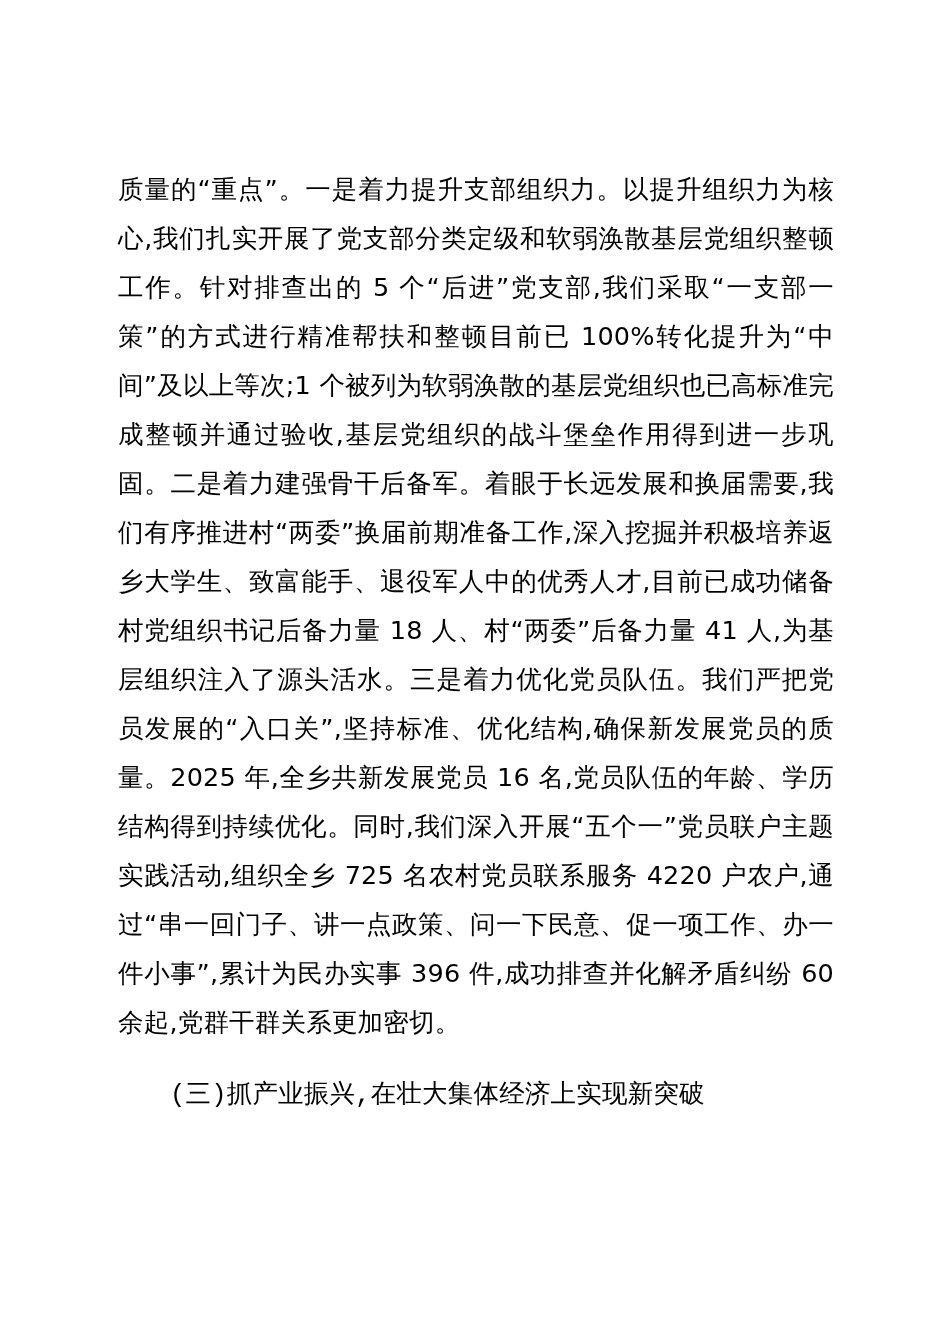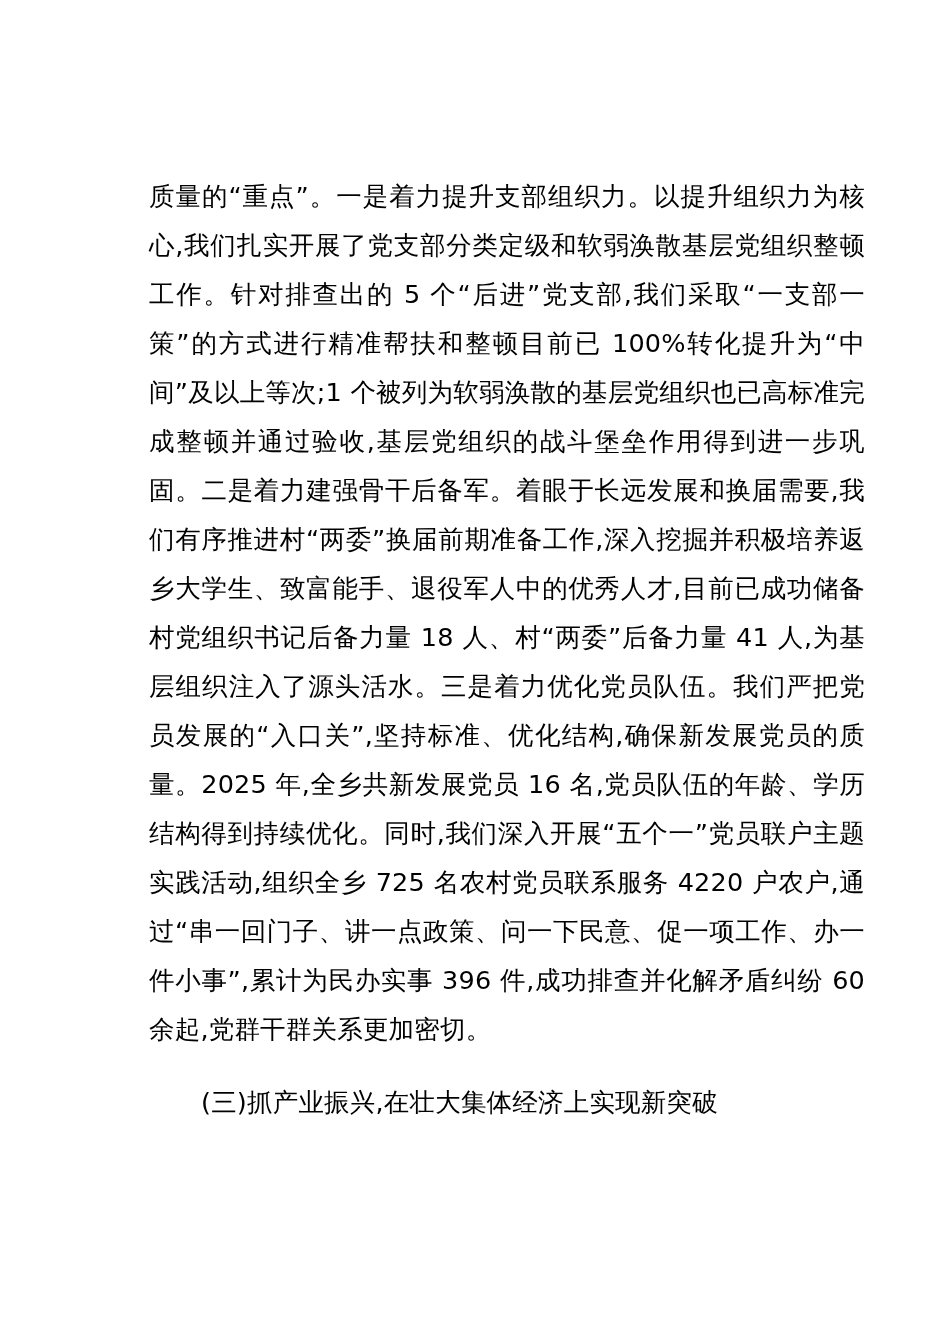--- a/index.html
+++ b/index.html
@@ -17,36 +17,36 @@
   .page {
     position: relative;
     width: 950px;
     height: 1344px;
     background: #ffffff;
     box-sizing: border-box;
   }
   .doc-body {
     position: absolute;
     left: 118px;
-    top: 172px;
+    top: 165px;
     width: 716px;
-    margin-left: 31px;
   }
   .para {
     font-size: 25.5px;
     line-height: 49px;
     letter-spacing: 0.2px;
     text-align: justify;
     text-justify: inter-ideograph;
     margin: 0;
     color: #000000;
     word-break: break-all;
   }
   .para-indent {
     text-indent: 52px;
+    font-family: Liberation Mono, monospace;
   }
   .spacer-lg {
     height: 24px;
   }
 </style>
 </head>
 <body>
 
 <div class="page">
   <div class="doc-body">

